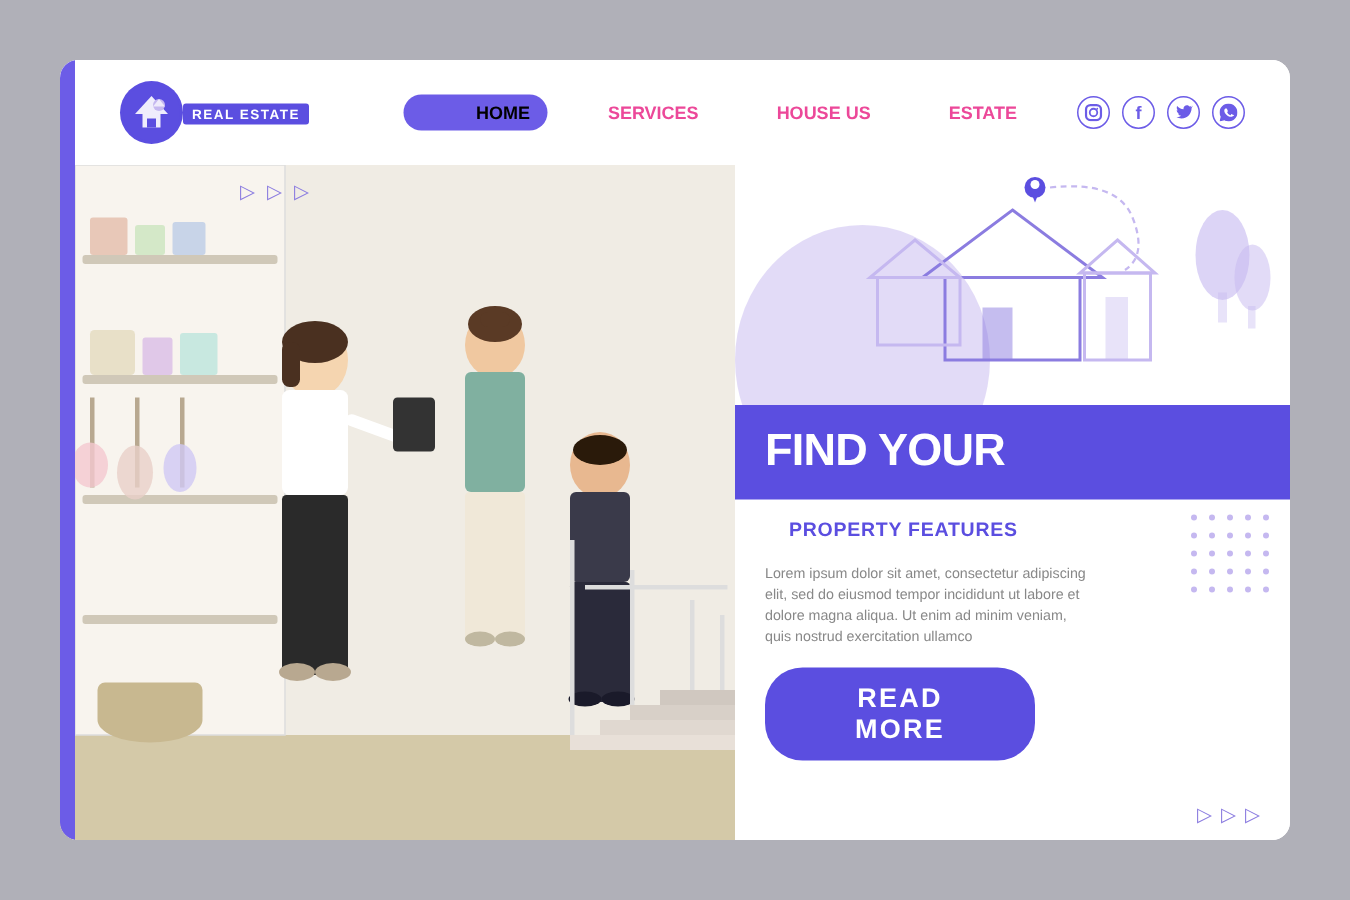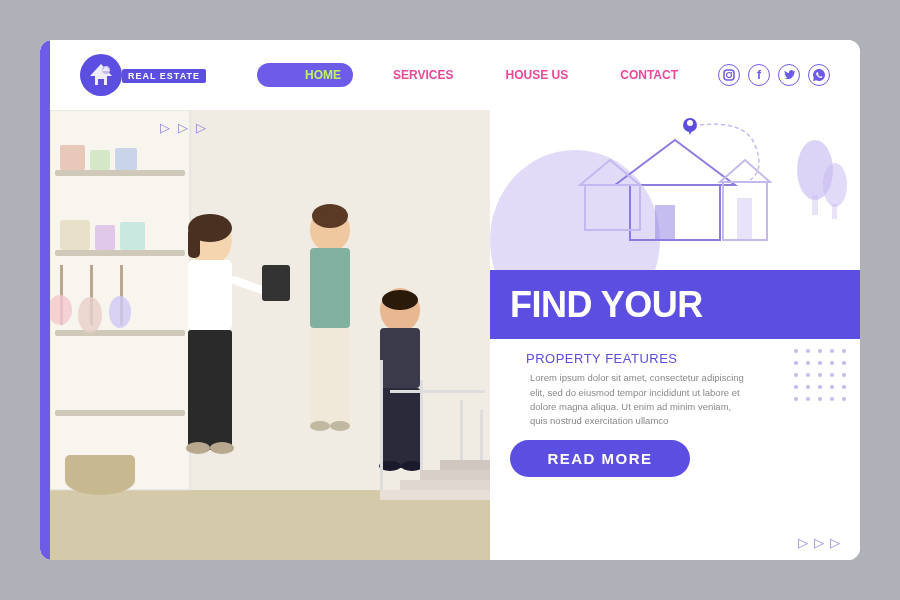--- a/index.html
+++ b/index.html
@@ -79,21 +79,21 @@
     .nav-item {
       font-size: 12px;
       font-weight: 600;
       color: #ec4899;
       cursor: pointer;
       padding: 5px 12px;
       border-radius: 20px;
     }
     .nav-item.active {
       background: #6c5ce7;
-      color: #bef264;
+      color: #000000;
       padding-left: 48px;
     }
     .social-icons {
       display: flex;
       gap: 8px;
       margin-left: 28px;
     }
     .social-icon {
       width: 22px;
       height: 22px;
@@ -157,54 +157,53 @@
       position: relative;
       overflow: hidden;
     }
     
     .purple-banner {
       background: #5b4ee0;
       padding: 14px 20px;
       color: white;
     }
     .headline {
-      font-size: 36px;
+      font-size: 30px;
       font-weight: 800;
       line-height: 1.15;
       letter-spacing: -0.5px;
     }
     
     .content-area {
       padding: 12px 20px;
       flex: 1;
       position: relative;
     }
     .property-title {
       font-size: 13px;
-      font-weight: 400;
+      font-weight: 700;
       color: #5b4ee0;
       letter-spacing: 0.5px;
-      margin-bottom: 5px;
+      margin-bottom: 16px;
       padding-left: 16px;
     }
     .lorem-text {
       font-size: 9.5px;
       color: #888;
       line-height: 1.5;
       max-width: 220px;
       margin-bottom: 12px;
-      margin-left: 20px;
     }
     .read-more-btn {
       background: #5b4ee0;
       color: white;
       border: none;
       padding: 10px 36px;
       border-radius: 25px;
-      font-size: 15px;
+      font-size: 18px;
       font-weight: 700;
       letter-spacing: 1.5px;
       cursor: pointer;
       display: block;
       width: 180px;
       text-align: center;
     }
     
     .dots-grid {
       position: absolute;
@@ -248,21 +247,21 @@
           <polygon points="24,10 28,15 20,15" fill="white" opacity="0.7"></polygon>
         </svg>
       </div>
       <div class="logo-text">REAL ESTATE</div>
     </div>
 
     <nav class="nav">
       <div class="nav-item active">HOME</div>
       <div class="nav-item">SERVICES</div>
       <div class="nav-item">HOUSE US</div>
-      <div class="nav-item">CONTACT</div>
+      <div class="nav-item">ESTATE</div>
     </nav>
 
     <div class="social-icons">
       <div class="social-icon">
         <svg width="12" height="12" viewBox="0 0 12 12" fill="none">
           <rect x="1" y="1" width="10" height="10" rx="3" stroke="#6c5ce7" stroke-width="1.5"></rect>
           <circle cx="6" cy="6" r="2.5" stroke="#6c5ce7" stroke-width="1.2"></circle>
           <circle cx="8.5" cy="3.5" r="0.6" fill="#6c5ce7"></circle>
         </svg>
       </div>

